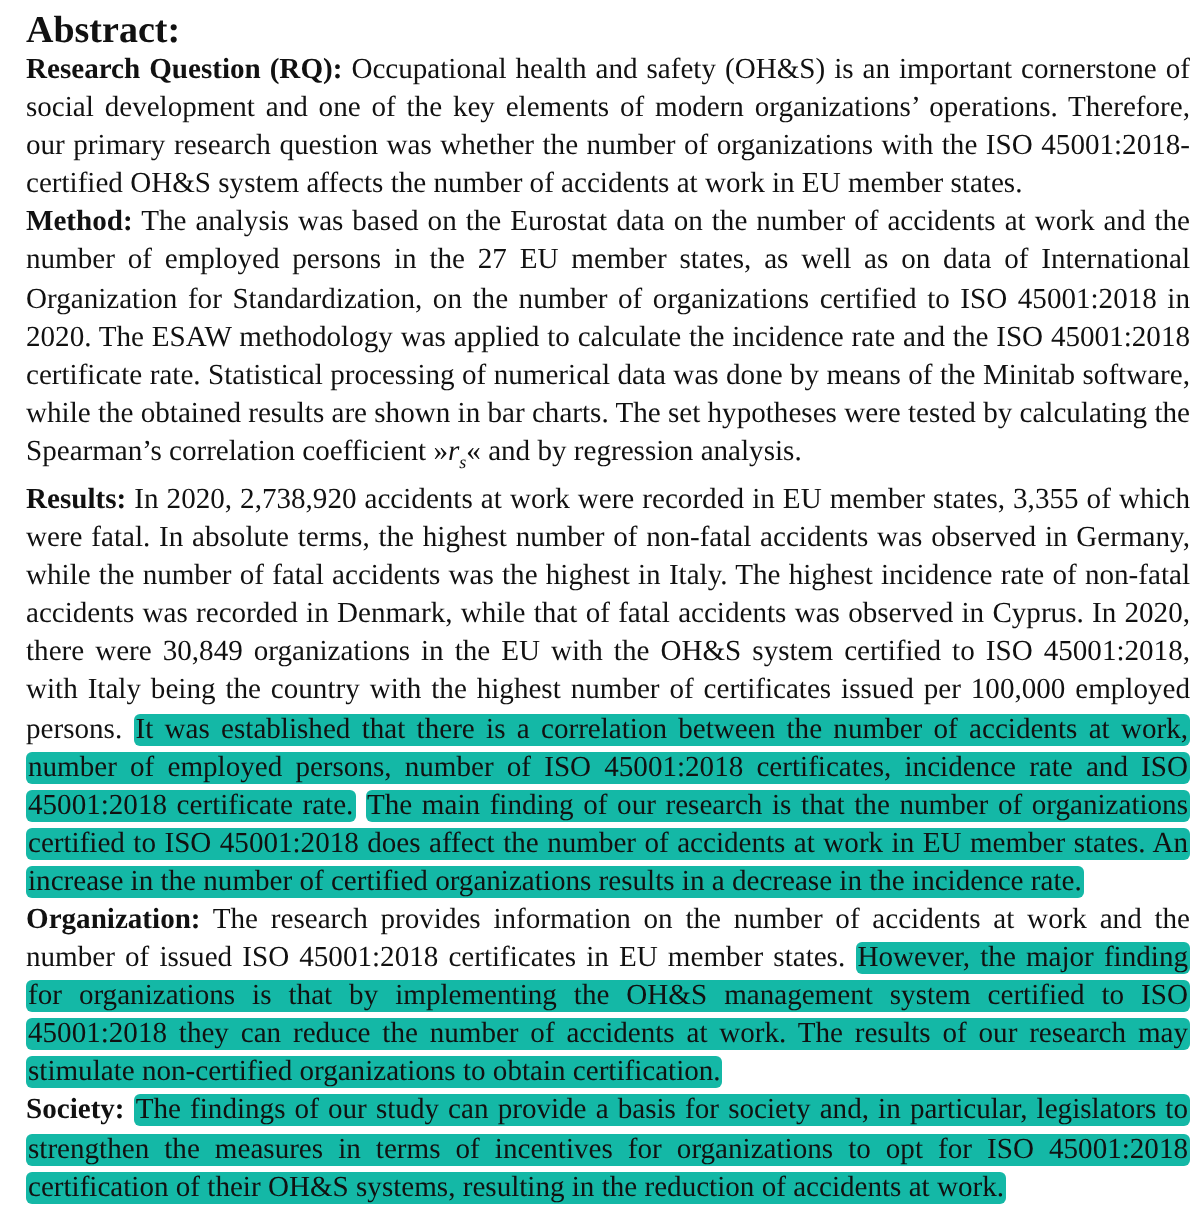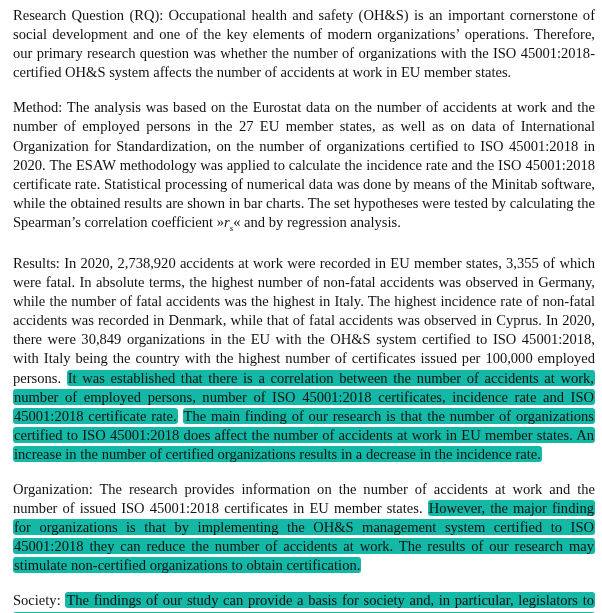--- a/index.html
+++ b/index.html
@@ -28,35 +28,36 @@
       line-height: 20px;
       margin: 0;
       color: #111;
     }
     .para {
       font-size: 14.55px;
       line-height: 19.1px;
       text-align: justify;
       margin: 0;
     }
-    .para + .para { margin-top: 16px; }
-    .label { font-weight: normal; }
+    .para + .para { }
+    .label { font-weight: bold; }
     .hl {
       background: #14b8a6;
       border-radius: 3px;
       box-decoration-break: clone;
       -webkit-box-decoration-break: clone;
       padding: 0 1px;
     }
     .rs-sub { font-size: 9px; vertical-align: sub; font-style: italic; }
   </style>
 </head>
 <body>
 
 <div class="page">
+  <h2 class="heading">Abstract:</h2>
 
   <p class="para"><span class="label">Research Question (RQ):</span><span> Occupational health and safety (OH&amp;S) is an important cornerstone of social development and one of the key elements of modern organizations’ operations. Therefore, our primary research question was whether the number of organizations with the ISO 45001:2018-certified OH&amp;S system affects the number of accidents at work in EU member states.</span></p>
 
   <p class="para"><span class="label">Method:</span><span> The analysis was based on the Eurostat data on the number of accidents at work and the number of employed persons in the 27 EU member states, as well as on data of International Organization for Standardization, on the number of organizations certified to ISO 45001:2018 in 2020. The ESAW methodology was applied to calculate the incidence rate and the ISO 45001:2018 certificate rate. Statistical processing of numerical data was done by means of the Minitab software, while the obtained results are shown in bar charts. The set hypotheses were tested by calculating the Spearman’s correlation coefficient »</span><i>r</i><span class="rs-sub">s</span><span>« and by regression analysis.</span></p>
 
   <p class="para"><span class="label">Results:</span><span> In 2020, 2,738,920 accidents at work were recorded in EU member states, 3,355 of which were fatal. In absolute terms, the highest number of non-fatal accidents was observed in Germany, while the number of fatal accidents was the highest in Italy. The highest incidence rate of non-fatal accidents was recorded in Denmark, while that of fatal accidents was observed in Cyprus. In 2020, there were 30,849 organizations in the EU with the OH&amp;S system certified to ISO 45001:2018, with Italy being the country with the highest number of certificates issued per 100,000 employed persons. </span><span class="hl">It was established that there is a correlation between the number of accidents at work, number of employed persons, number of ISO 45001:2018 certificates, incidence rate and ISO 45001:2018 certificate rate.</span> <span class="hl">The main finding of our research is that the number of organizations certified to ISO 45001:2018 does affect the number of accidents at work in EU member states. An increase in the number of certified organizations results in a decrease in the incidence rate.</span></p>
 
   <p class="para"><span class="label">Organization:</span><span> The research provides information on the number of accidents at work and the number of issued ISO 45001:2018 certificates in EU member states. </span><span class="hl">However, the major finding for organizations is that by implementing the OH&amp;S management system certified to ISO 45001:2018 they can reduce the number of accidents at work. The results of our research may stimulate non-certified organizations to obtain certification.</span></p>
 
   <p class="para"><span class="label">Society:</span> <span class="hl">The findings of our study can provide a basis for society and, in particular, legislators to strengthen the measures in terms of incentives for organizations to opt for ISO 45001:2018 certification of their OH&amp;S systems, resulting in the reduction of accidents at work.</span></p>

